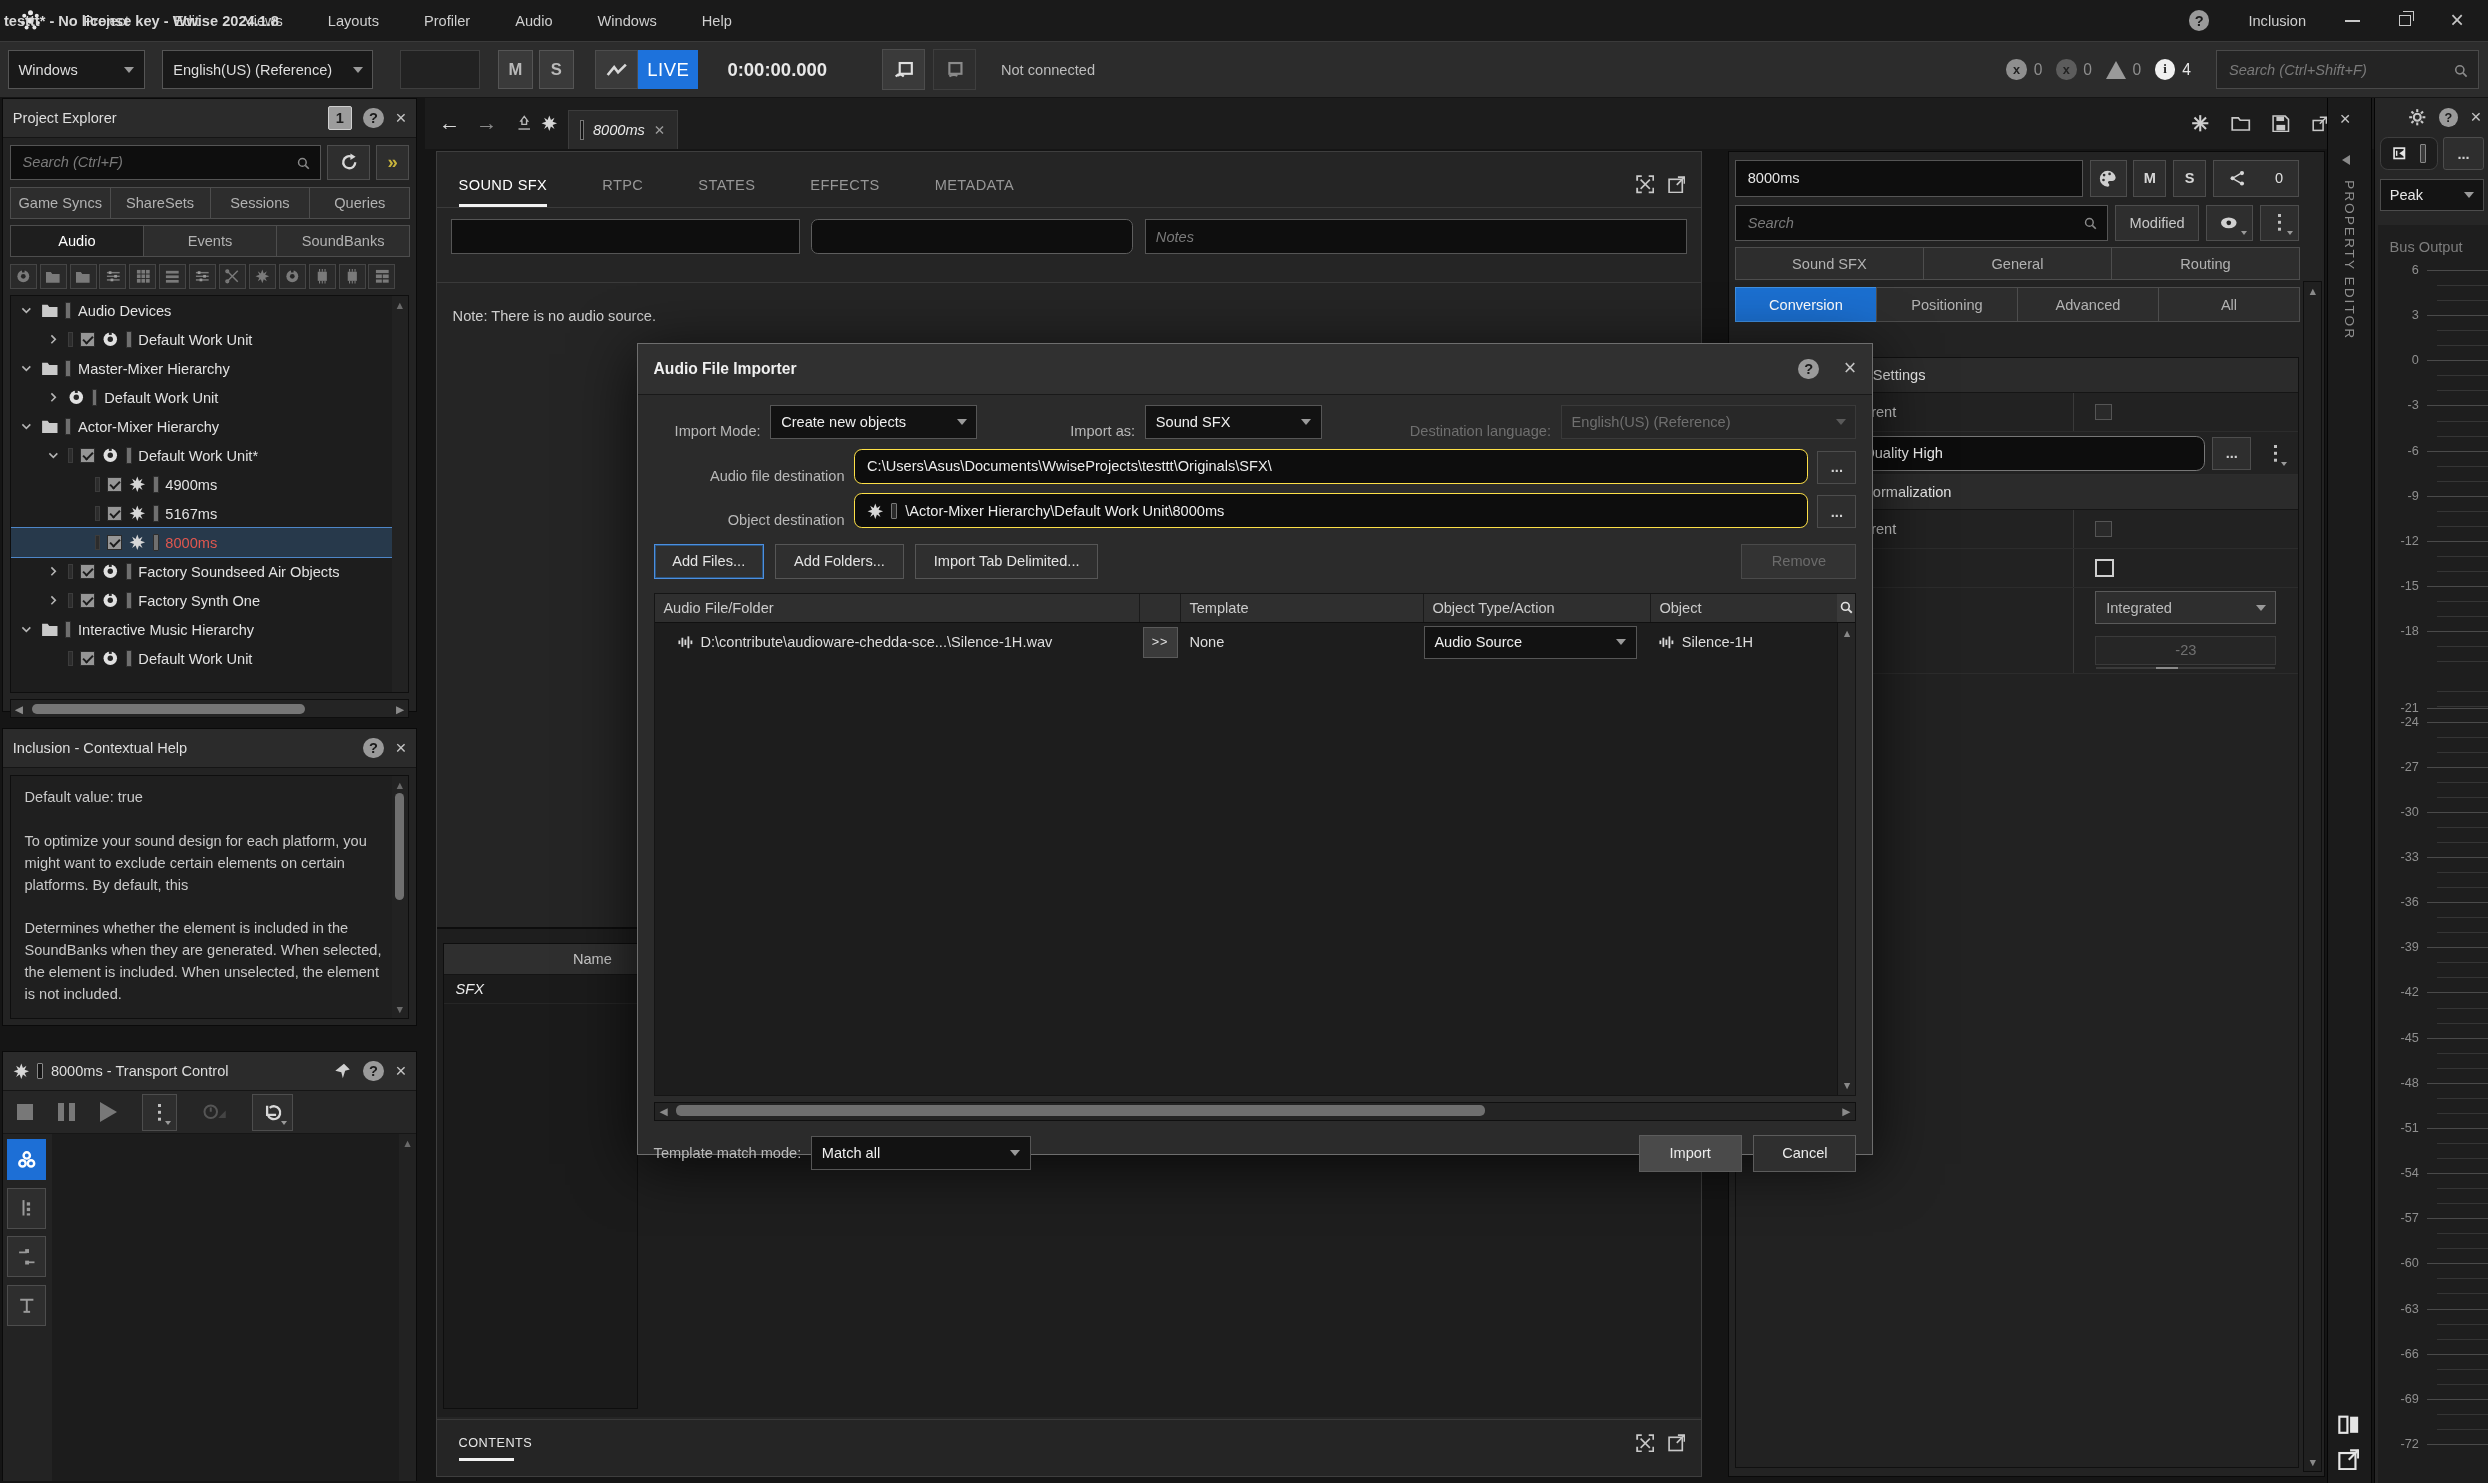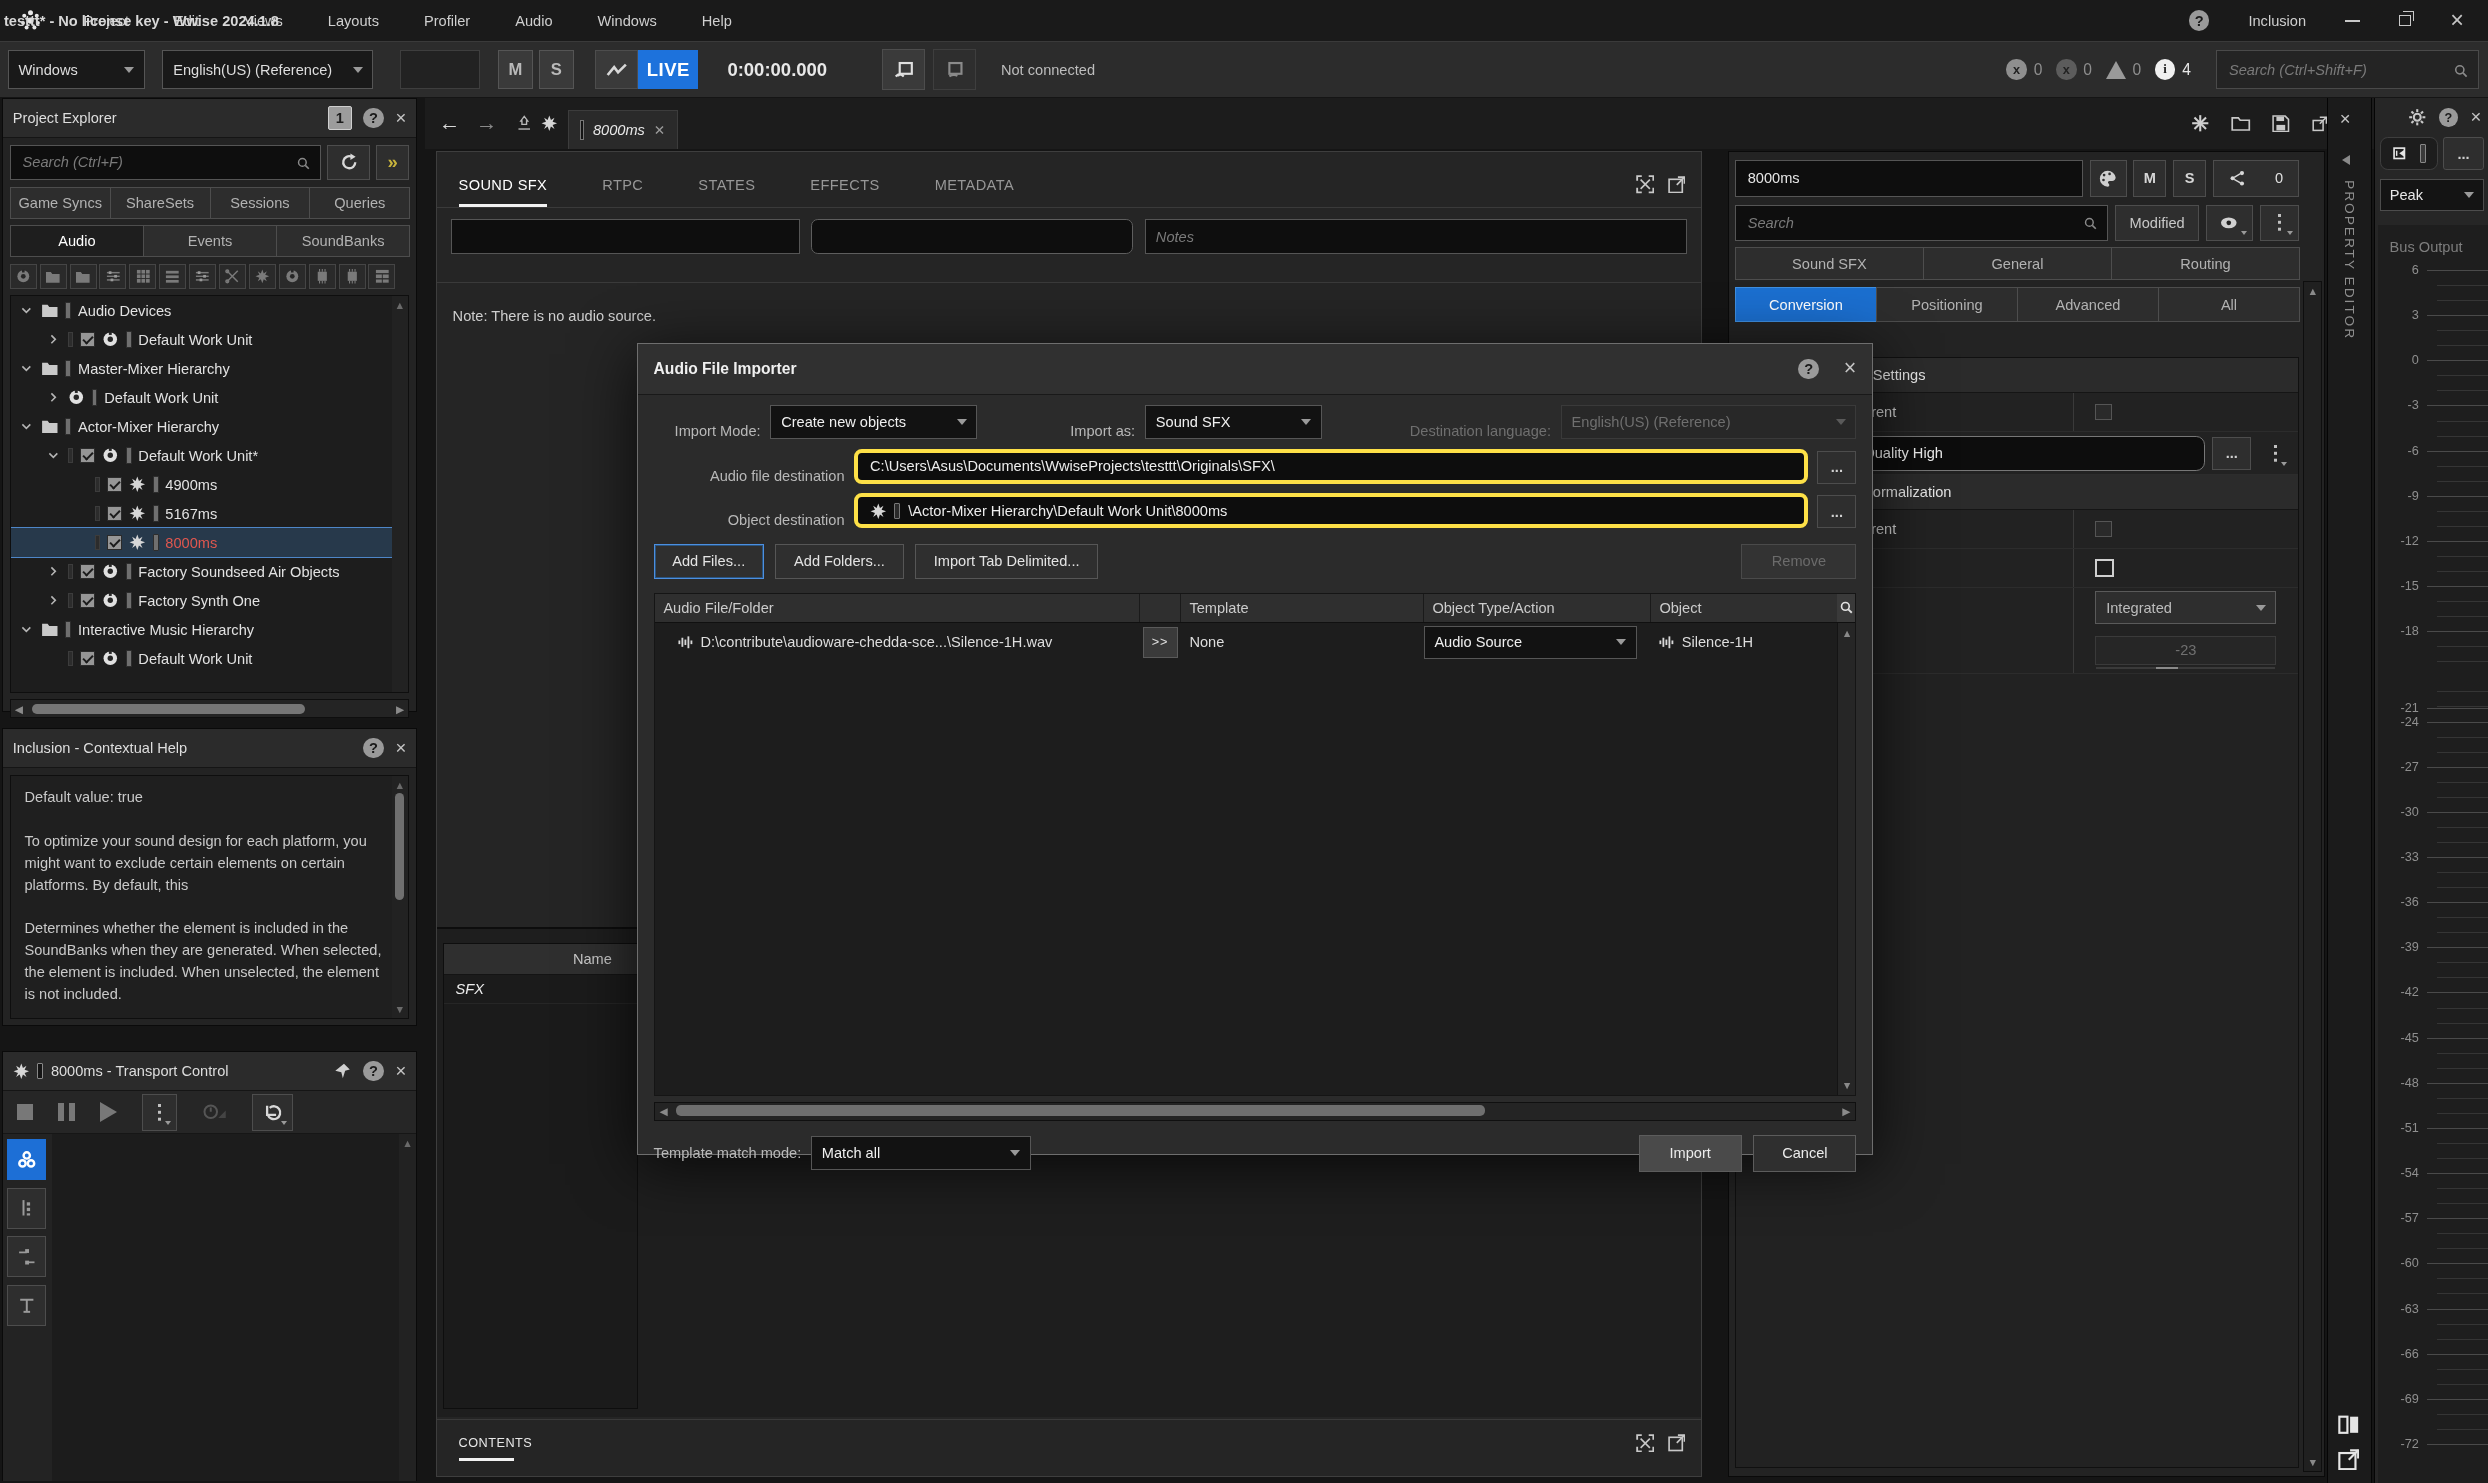--- a/index.html
+++ b/index.html
@@ -29,21 +29,21 @@
   #title-right .dimtext{color:#cfcfcf;}
   .minbar{width:14.6px;height:2px;background:#c8c8c8;display:inline-block;}
   .restore{width:12.7px;height:10.7px;border:1.5px solid #c8c8c8;position:relative;display:inline-block;}
   .restore:before{content:"";position:absolute;left:2.9px;top:-4.9px;width:10.7px;height:8.8px;border:1.5px solid #c8c8c8;border-bottom:none;border-left:none;}
 
   
   #toolbar{position:absolute;left:0;top:41px;width:2489px;height:56px;background:#2c2c2c;border-top:1px solid #3a3a3a;display:flex;align-items:center;}
   .tb-dd{height:39px;background:#191919;border:1px solid #555;display:flex;align-items:center;padding:0 9.8px;gap:9.8px;color:#dedede;}
   #tb-empty{width:80px;height:39px;background:#222;border:1px solid #3e3e3e;margin-left:27px;}
   .tb-sq{width:35px;height:39px;font-weight:bold;font-size:16.6px;color:#b9b9b9;background:#3a3a3a;border:1px solid #555;}
-  #live-btn{background:#1d72dc;color:#fff;font-weight:bold;font-size:18.5px;border:1px solid #1d72dc;width:60px;height:39px;letter-spacing:0.5px;}
+  #live-btn{background:#1d72dc;color:#fff;font-weight:normal;font-size:18.5px;border:1px solid #1d72dc;width:60px;height:39px;letter-spacing:0.5px;}
   #tb-time{font-weight:bold;font-size:18.5px;color:#e8e8e8;margin-left:29px;}
   .conn-ic{width:43px;height:41px;}
   #not-connected{color:#bdbdbd;margin-left:25px;}
   #tb-right{margin-left:auto;display:flex;align-items:center;gap:13.7px;margin-right:9.8px;}
   .badge{display:flex;align-items:center;gap:6.8px;color:#8e8e8e;font-size:15.6px;}
   .bic{width:20.5px;height:20.5px;border-radius:50%;display:inline-flex;align-items:center;justify-content:center;font-size:12.7px;font-weight:bold;color:#222;}
   .bic.dim1{background:#8f8f8f;}
   .bic.dim2{background:#5c5c5c;}
   .bic.info{background:#f0f0f0;}
   .warn-tri{width:0;height:0;border-left:10.7px solid transparent;border-right:10.7px solid transparent;border-bottom:18.5px solid #9a9a9a;position:relative;}
@@ -139,21 +139,21 @@
   
   #importer{position:absolute;left:637px;top:343px;width:1236px;height:812px;background:#2b2b2b;border:1px solid #6e6e6e;box-shadow:0 9.8px 59px rgba(0,0,0,.75);z-index:30;}
   #imp-title{height:51px;background:#303030;border-bottom:1px solid #191919;display:flex;align-items:center;padding:0 15.6px;}
   #imp-title .t{font-weight:bold;font-size:15.6px;color:#f0f0f0;}
   #imp-title .right{margin-left:auto;display:flex;gap:25px;align-items:center;}
   .imp-row{display:flex;align-items:flex-end;margin:9.8px 15.6px 0 15.6px;gap:9.8px;}
   .imp-label{color:#b8b8b8;text-align:right;}
   .dd{height:34px;background:#121212;border:1px solid #565656;display:flex;align-items:center;gap:9.8px;padding:0 9.8px;color:#f0f0f0;}
   .dd.disabled{background:#282828;border-color:#3a3a3a;color:#6f6f6f;}
   .dd.disabled .caret{border-top-color:#5a5a5a;}
-  .rinput{height:35px;background:#0d0d0d;border:4px solid #fde047;border-radius:7.8px;display:flex;align-items:center;gap:7.8px;padding:0 11.7px;color:#ededed;}
+  .rinput{height:35px;background:#0d0d0d;border:1px solid #fde047;border-radius:7.8px;display:flex;align-items:center;gap:7.8px;padding:0 11.7px;color:#ededed;}
   .dots-btn{width:39px;height:33px;font-weight:bold;color:#d0d0d0;}
   #imp-btnrow{display:flex;gap:11.7px;margin:15.6px 15.6px 0 15.6px;}
   .imp-btn{height:35px;padding:0 17.6px;background:#2f2f2f;border:1px solid #565656;color:#e4e4e4;display:flex;align-items:center;}
   .imp-btn.focus{border:1px solid #4c8fe0;box-shadow:0 0 0 1px #2a547f inset;}
   .imp-btn.disabled{color:#6b6b6b;background:#333;border-color:#4a4a4a;margin-left:auto;width:115px;justify-content:center;}
   #imp-list{margin:13.7px 15.6px 0 15.6px;height:503px;border:1px solid #151515;background:#1d1d1d;position:relative;}
   #imp-cols{display:flex;height:29px;background:#2f2f2f;border-bottom:1px solid #101010;color:#cccccc;}
   .col{display:flex;align-items:center;padding-left:8.8px;border-right:1px solid #1a1a1a;overflow:hidden;white-space:nowrap;}
   #imp-datarow{display:flex;align-items:center;height:39px;color:#dedede;}
   #imp-vscroll{position:absolute;right:0;top:0;bottom:0;width:18.5px;background:#262626;border-left:1px solid #141414;}

